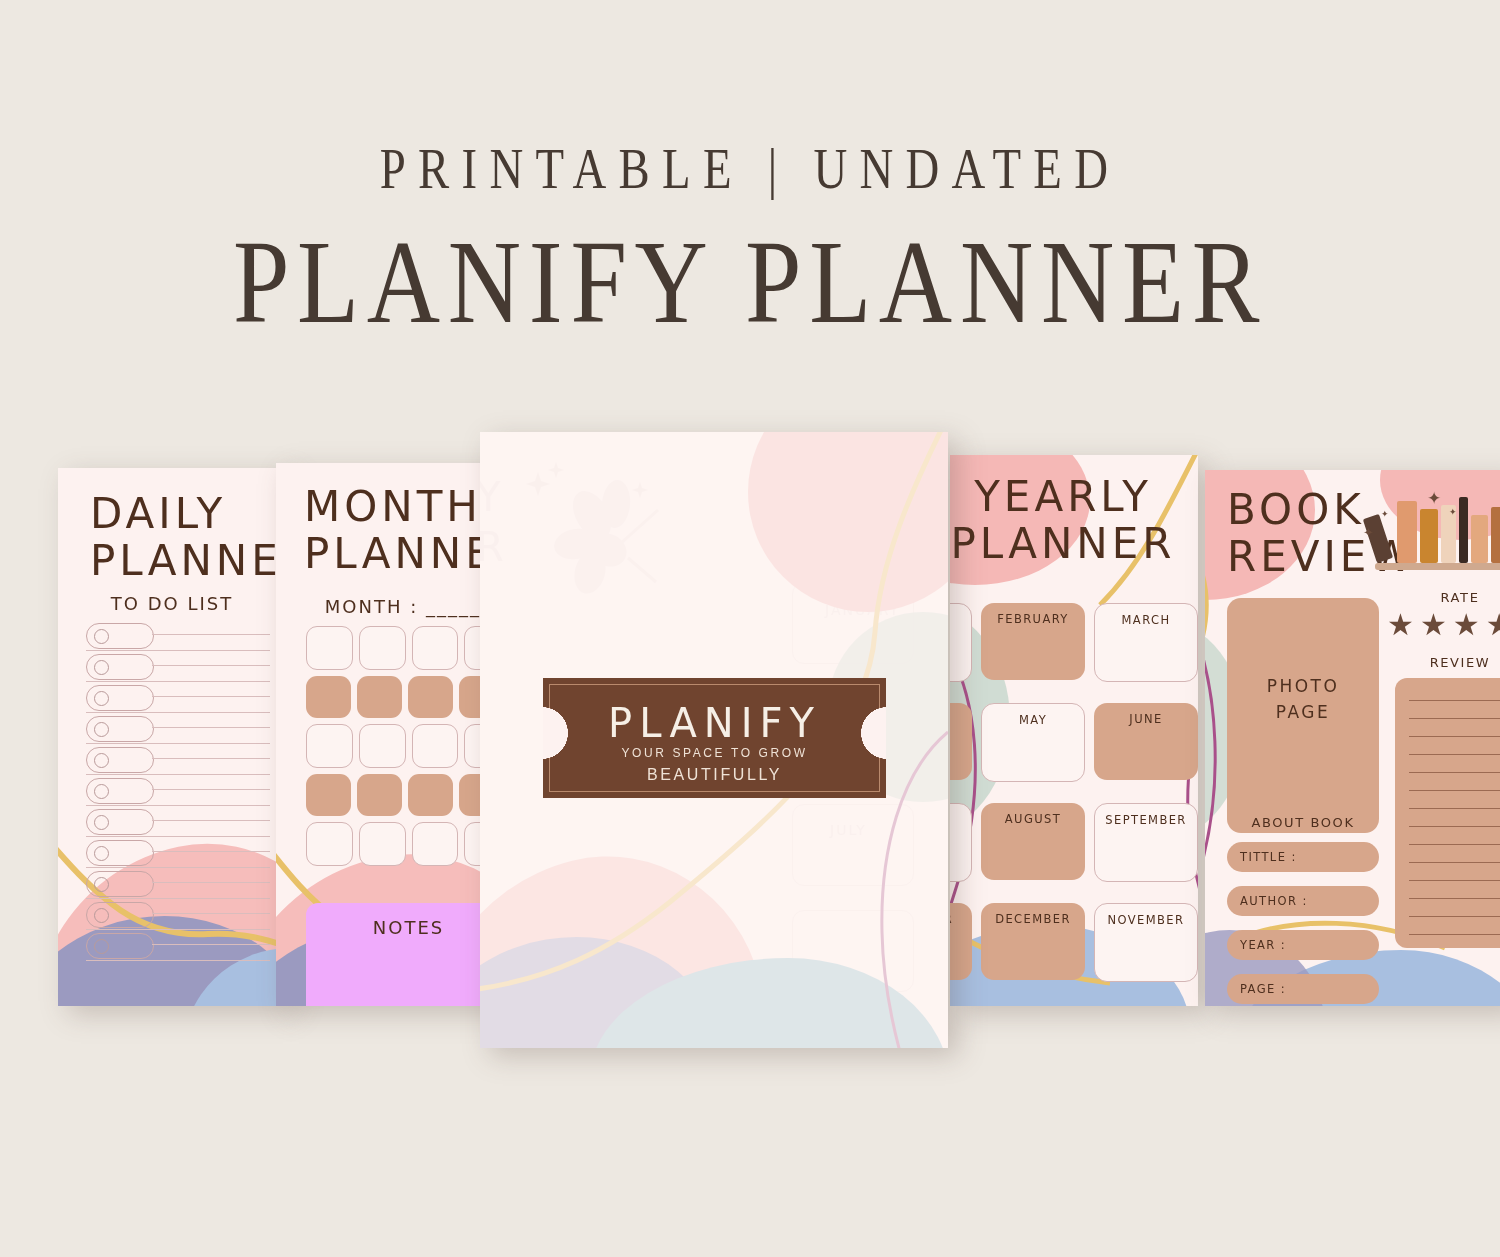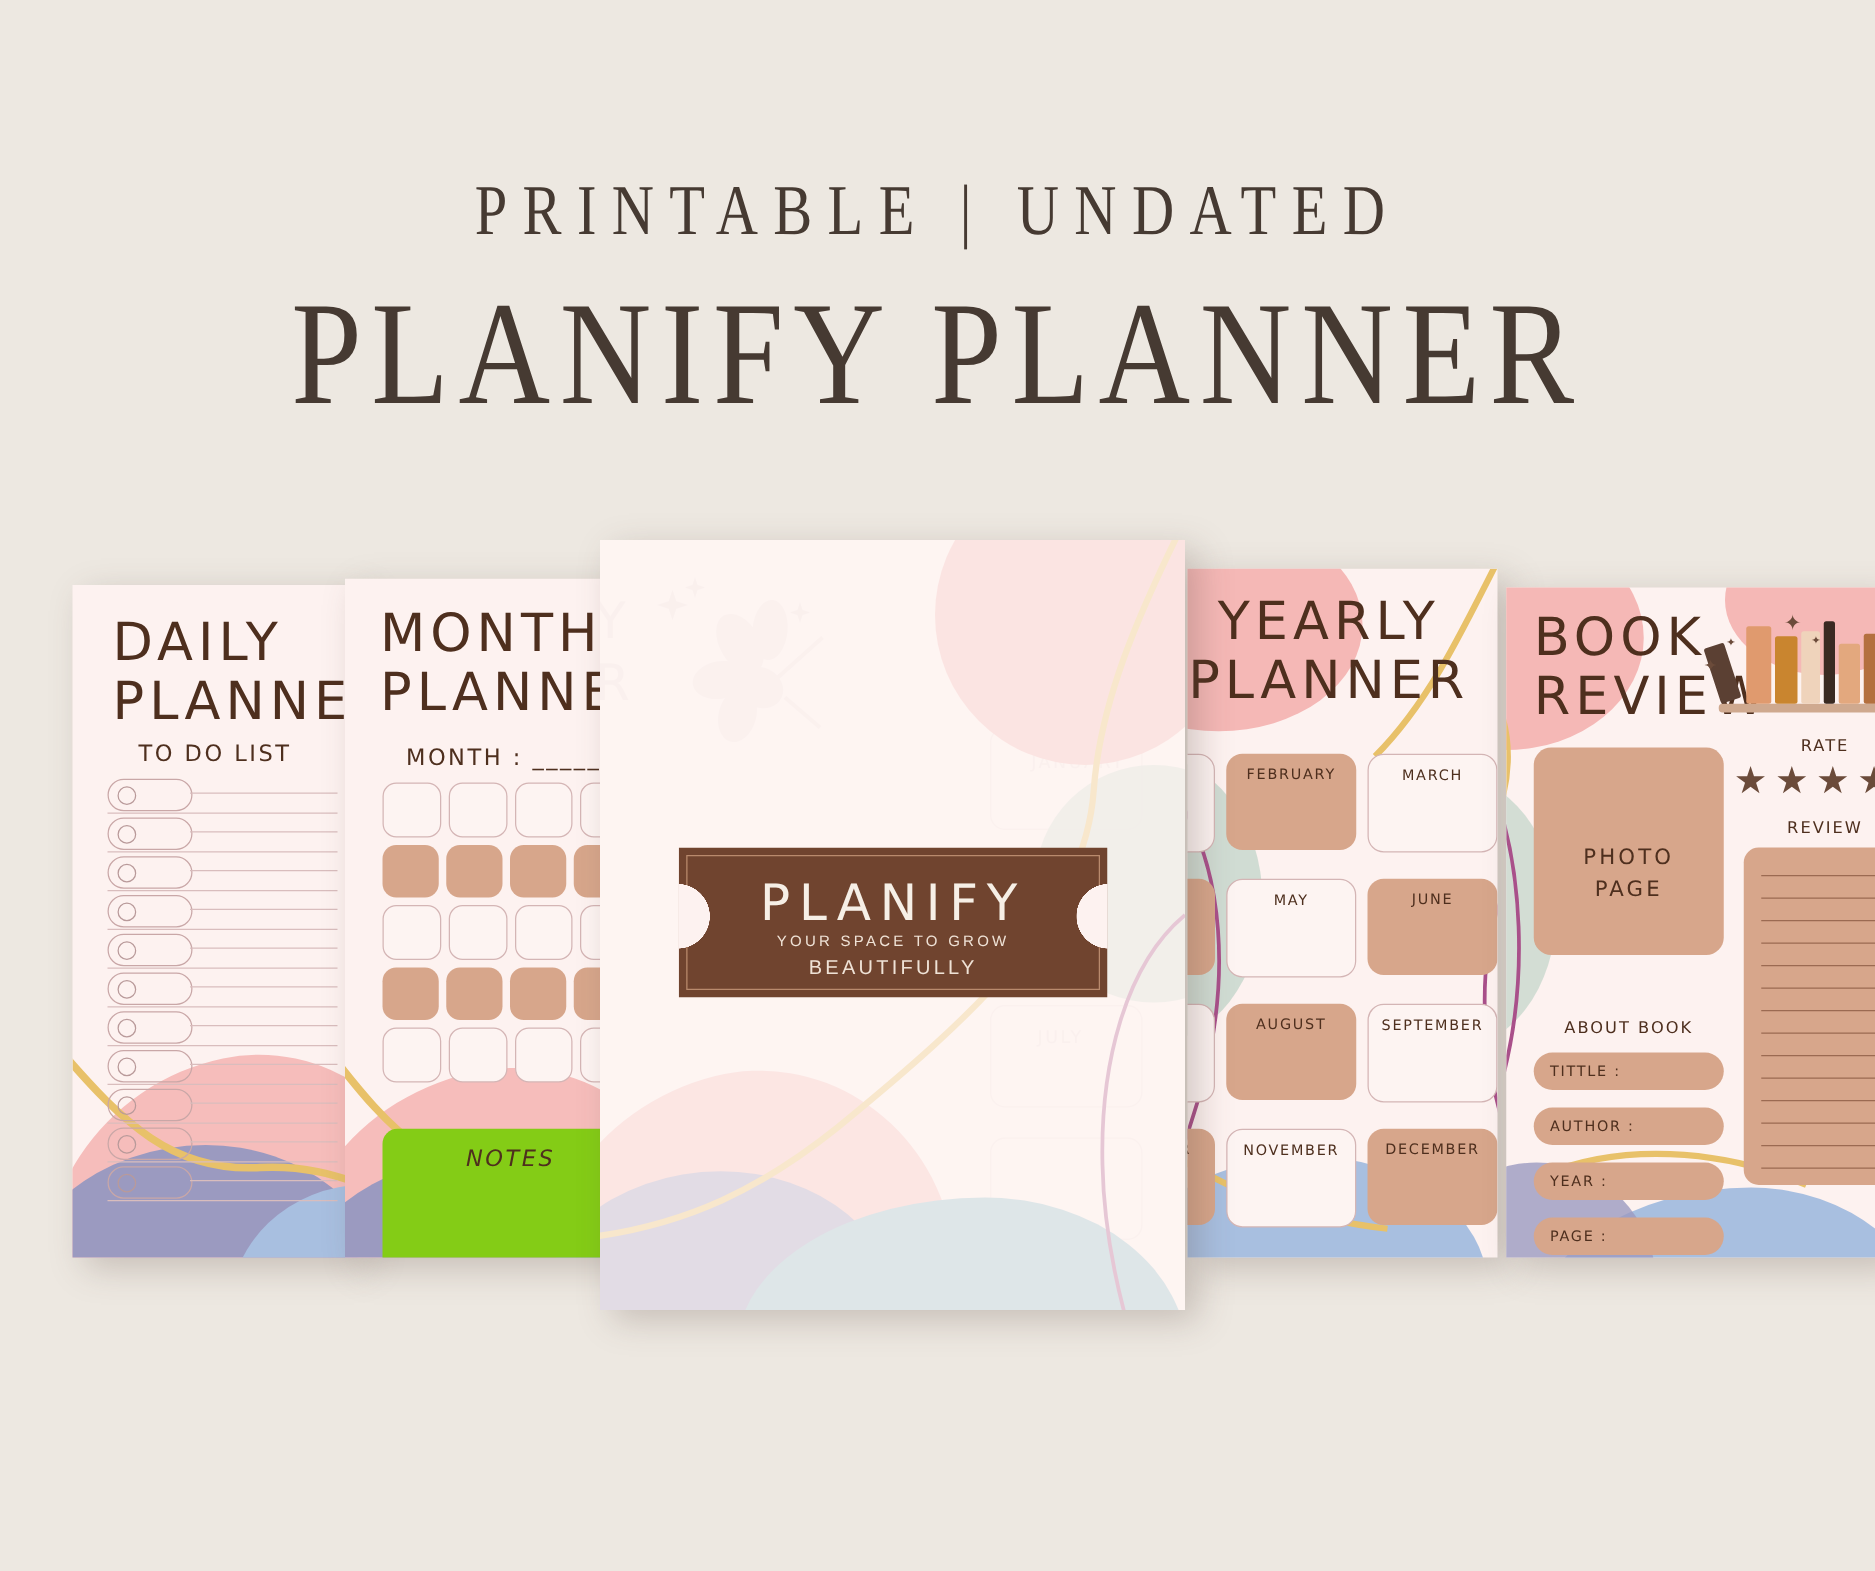--- a/index.html
+++ b/index.html
@@ -88,21 +88,21 @@
   #card-monthly{left:276px;top:463px;width:236px;height:543px;}
   #card-monthly .t{position:absolute;left:28px;top:20px;}
   .month-line{position:absolute;left:0;right:20px;top:133px;text-align:right;}
   .cal{position:absolute;left:30px;top:163px;width:205px;}
   .cal-row{display:flex;gap:6px;margin-bottom:6px;}
   .cell{width:45px;height:42px;border-radius:11px;}
   .cell.w{background:#FDF4F2;border:1px solid #D4B5B5;}
   .cell.f{background:#D7A68B;}
   .notes{
     position:absolute;left:30px;top:440px;width:205px;height:120px;
-    background:#84cc16;border-radius:12px;font-style:italic;
+    background:#f0abfc;border-radius:12px;
   }
   .notes span{position:absolute;left:0;right:0;top:14px;text-align:center;}
 
   
   #card-cover{left:480px;top:432px;width:468px;height:616px;z-index:6;}
   #card-cover .veil{position:absolute;inset:0;background:rgba(253,245,243,.72);}
   .ghost{position:absolute;opacity:.45;}
   .plaque{
     position:absolute;left:63px;top:246px;width:343px;height:120px;
     background:#70442F;z-index:3;
@@ -142,21 +142,21 @@
 
   
   #card-book{left:1205px;top:470px;width:305px;height:536px;}
   #card-book .t{position:absolute;left:22px;top:16px;}
   .shelf{position:absolute;left:170px;top:22px;width:150px;height:78px;}
   .shelf .plank{position:absolute;left:0;bottom:0;width:148px;height:7px;
     background:#CFA98F;border-radius:3px;}
   .bk{position:absolute;bottom:7px;border-radius:2px;}
   .spark{position:absolute;color:#6B4B3A;font-size:13px;line-height:1;}
   .photo{
-    position:absolute;left:22px;top:128px;width:152px;height:166px;
+    position:absolute;left:22px;top:128px;width:152px;height:235px;
     background:#D7A68B;border-radius:14px;
   }
   .photo span{position:absolute;left:0;right:0;top:76px;text-align:center;
     font-size:17px;letter-spacing:2.5px;line-height:1.5;color:#4E2F1E;
     font-family:"DejaVu Sans", sans-serif;}
   .about{position:absolute;left:22px;width:152px;top:345px;text-align:center;}
   .fields{position:absolute;left:22px;top:372px;width:152px;}
   .field{height:30px;background:#D7A68B;border-radius:15px;margin-bottom:14px;
     position:relative;}
   .field span{position:absolute;left:13px;top:8px;font-size:11.5px;
@@ -407,25 +407,25 @@
         </div>
         <div class="ybox f">
           <span>AUGUST</span>
         </div>
         <div class="ybox w">
           <span>SEPTEMBER</span>
         </div>
         <div class="ybox f">
           <span>OCTOBER</span>
         </div>
+        <div class="ybox f">
+          <span>DECEMBER</span>
+        </div>
         <div class="ybox w">
           <span>NOVEMBER</span>
-        </div>
-        <div class="ybox f">
-          <span>DECEMBER</span>
         </div>
       </div>
   </div>
 
   <div class="card" id="card-book">
     <div class="paper">
       <div class="blob pinkTop" style="left:-110px;top:-50px;width:220px;height:180px;border-radius:50%;"></div>
       <div class="blob pinkTop" style="right:-30px;top:-50px;width:160px;height:120px;border-radius:50%;"></div>
       <div class="blob mint" style="left:-130px;top:150px;width:170px;height:220px;border-radius:50%;opacity:.85;"></div>
       <div class="blob blue" style="left:20px;top:480px;width:320px;height:150px;border-radius:55% 45% 0 0 / 80% 80% 0 0;"></div>

